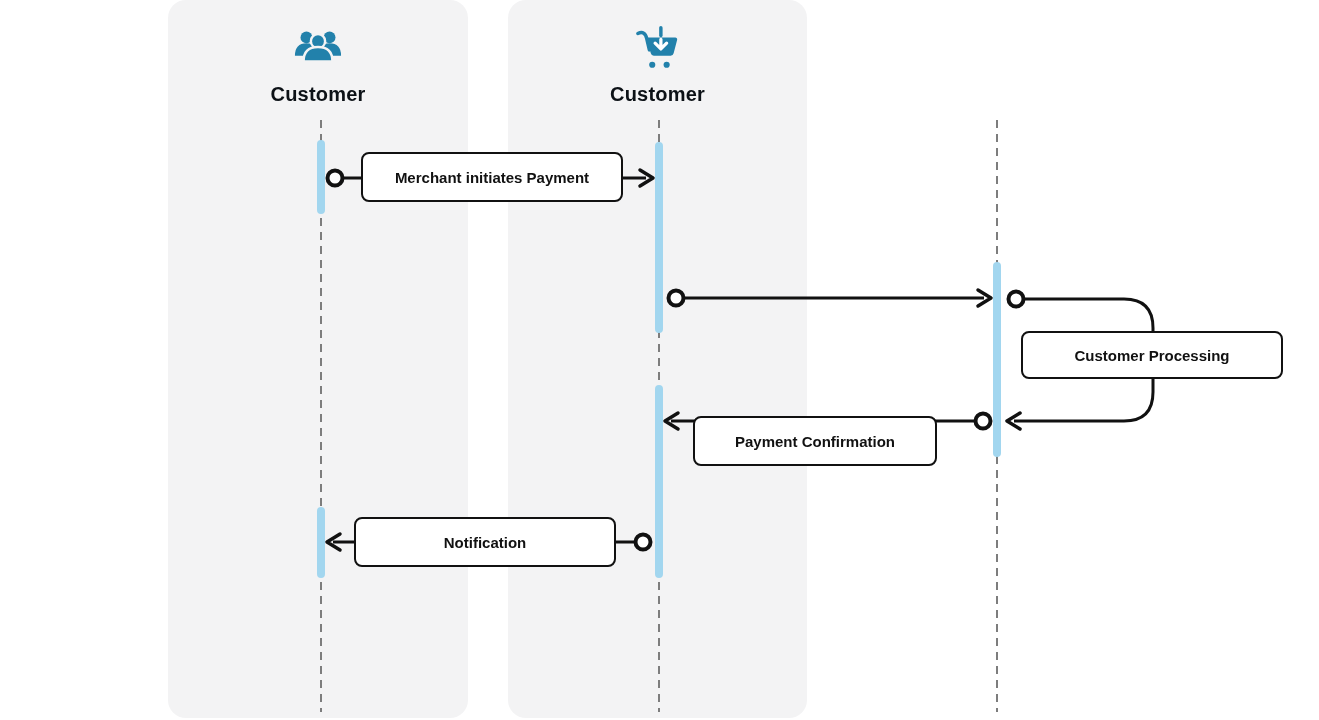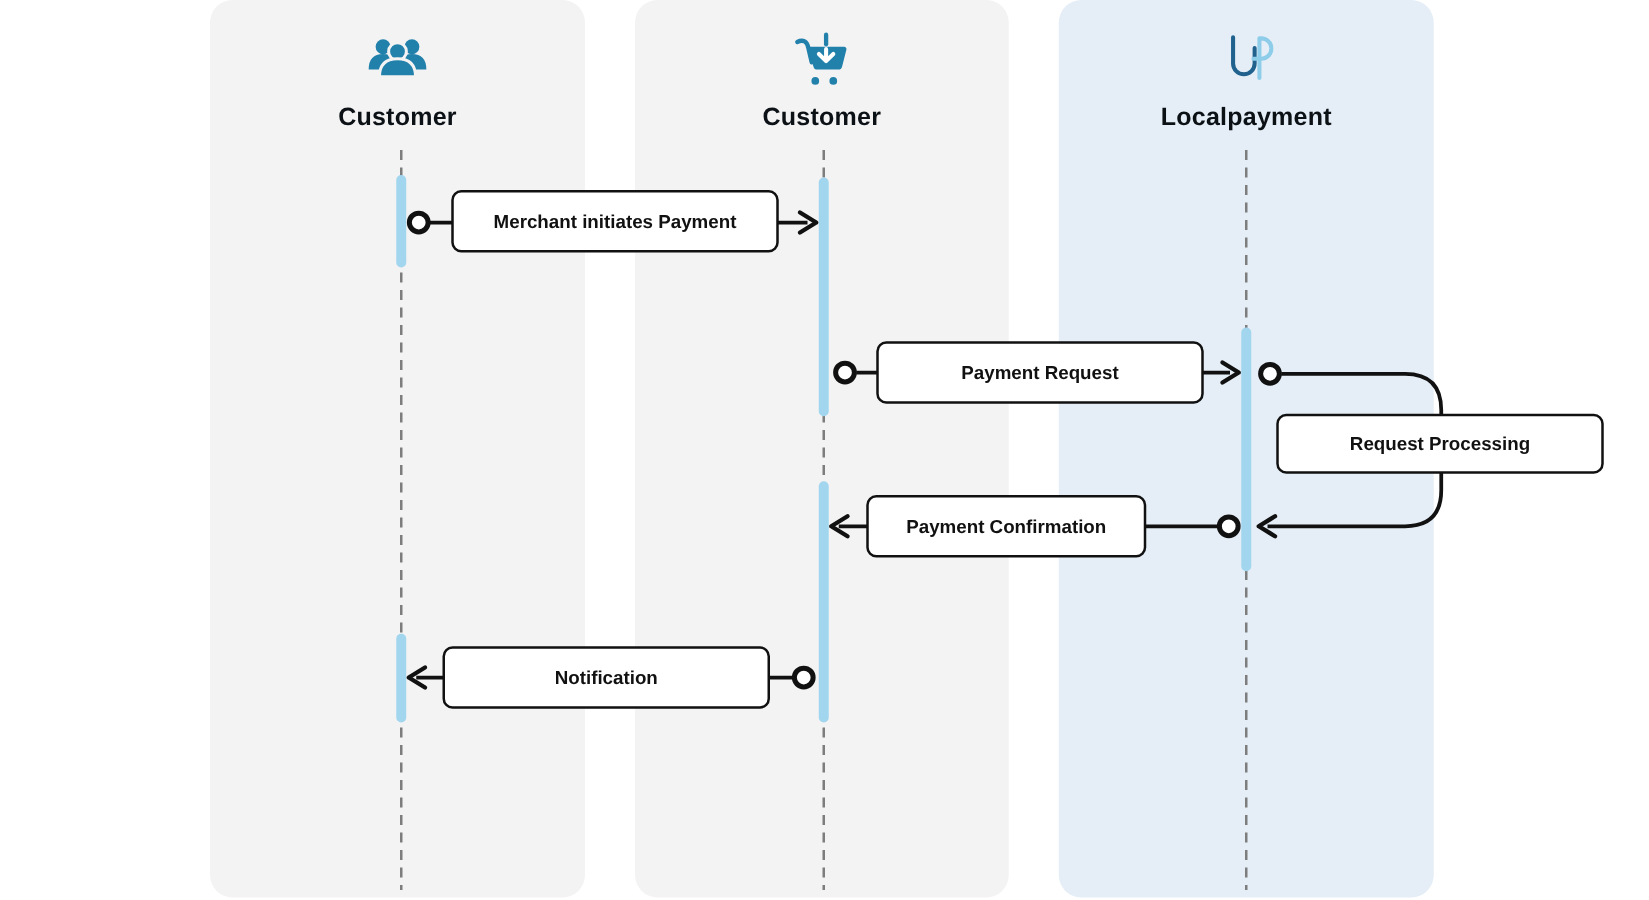--- a/index.html
+++ b/index.html
@@ -93,31 +93,20 @@
           <path d="M12.5 13 h30.5 a2 2 0 0 1 1.9 2.6 l-3.6 14 a3.2 3.2 0 0 1 -3.1 2.4 h-17.6 a3.2 3.2 0 0 1 -3.1 -2.4 z" fill="var(--icon-blue)"></path>
           <path d="M28 15 V 24 M22 19 L28 25 L34 19" stroke="#ffffff" stroke-width="3.4" fill="none" stroke-linecap="round" stroke-linejoin="round"></path>
           <circle cx="19" cy="41.5" r="3.2" fill="var(--icon-blue)"></circle>
           <circle cx="34" cy="41.5" r="3.2" fill="var(--icon-blue)"></circle>
         </svg>
       </div>
       <div class="lane-title">Customer</div>
     </div>
   </div>
 
-  <div class="lane localpayment">
-    <div class="lane-header">
-      <div class="lane-icon">
-        <svg width="44" height="46" viewBox="0 0 44 48">
-          <path d="M11 6 V 28 a9 9 0 0 0 18 0 V 15" stroke="var(--logo-dark)" stroke-width="3.4" fill="none" stroke-linecap="round"></path>
-          <path d="M33 40 V 7 h1.5 a8.5 8.5 0 0 1 0 17 h-6.5" stroke="var(--logo-light)" stroke-width="3.4" fill="none" stroke-linecap="round" stroke-linejoin="round"></path>
-        </svg>
-      </div>
-      <div class="lane-title">Localpayment</div>
-    </div>
-  </div>
 
   <svg class="overlay" width="1319" height="720" viewBox="0 0 1319 720">
 
     <line class="lifeline" x1="321" y1="120" x2="321" y2="712"></line>
     <line class="lifeline" x1="659" y1="120" x2="659" y2="712"></line>
     <line class="lifeline" x1="997" y1="120" x2="997" y2="712"></line>
 
     <rect class="actbar" x="317" y="140" width="8" height="74" rx="4"></rect>
     <rect class="actbar" x="317" y="507" width="8" height="71" rx="4"></rect>
     <rect class="actbar" x="655" y="142" width="8" height="191" rx="4"></rect>
@@ -150,21 +139,20 @@
 
     <g>
       <line class="msg-line" x1="634" y1="542" x2="333" y2="542"></line>
       <circle class="msg-circle" cx="643" cy="542" r="7.5"></circle>
       <path class="msg-chevron" d="M340 534 L327 542 L340 550"></path>
     </g>
   </svg>
 
   <div class="msg-box" style="left:361px;top:152px;width:262px;height:50px;">Merchant initiates Payment</div>
 
-  <div class="msg-box" style="left:701px;top:273px;width:262px;height:50px;">Payment Request</div>
 
-  <div class="msg-box" style="left:1021px;top:331px;width:262px;height:48px;">Request Processing</div>
+  <div class="msg-box" style="left:1021px;top:331px;width:262px;height:48px;">Customer Processing</div>
 
-  <div class="msg-box" style="left:693px;top:396px;width:224px;height:50px;">Payment Confirmation</div>
+  <div class="msg-box" style="left:693px;top:416px;width:244px;height:50px;">Payment Confirmation</div>
 
   <div class="msg-box" style="left:354px;top:517px;width:262px;height:50px;">Notification</div>
 
 </div>
 
 </body></html>

